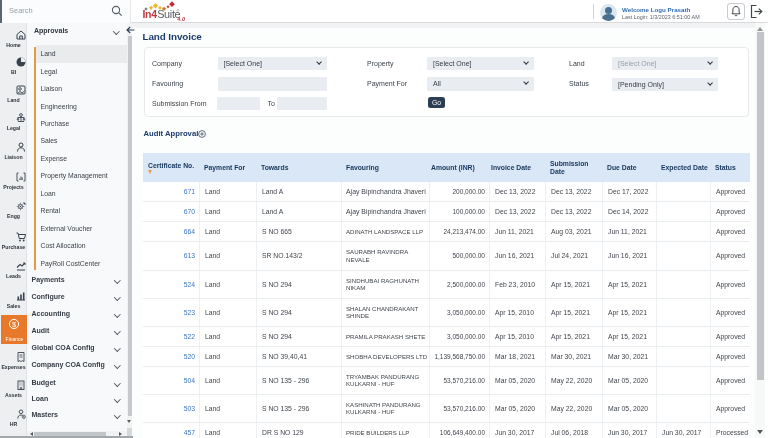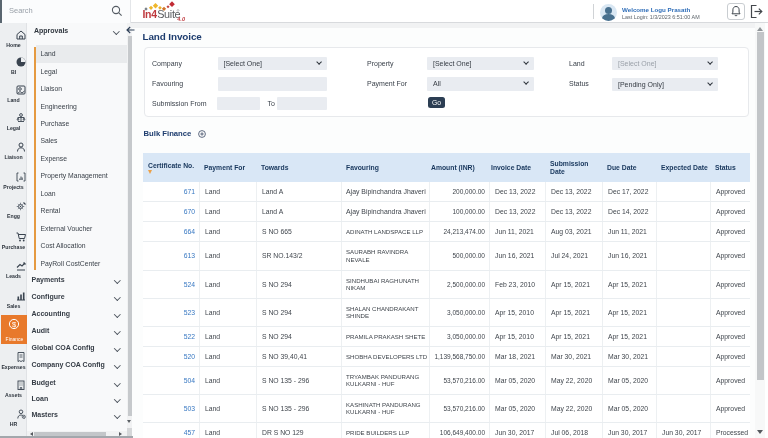--- a/index.html
+++ b/index.html
@@ -389,21 +389,21 @@
       <span class="c"></span>
     </div>
     <div class="fsel abs" style="left:612px; top:77.5px; width:106px; height:13px;">
       <span>[Pending Only]</span>
       <span class="c"></span>
     </div>
     <div class="finput abs" style="left:217.5px; top:77px; width:109.5px; height:13.5px;"></div>
     <div class="finput abs" style="left:217px; top:96.5px; width:42.5px; height:13px;"></div>
     <div class="finput abs" style="left:276.5px; top:96.5px; width:50.5px; height:13px;"></div>
     <div class="abs" id="gobtn">Go</div>
-    <div class="abs" id="bulk">Bulk Finance</div>
+    <div class="abs" id="bulk">Audit Approval</div>
     <div class="abs" id="bulkplus">
       <svg width="8" height="8" viewBox="0 0 8 8">
         <circle cx="4" cy="4" r="3.4" fill="none" stroke="#44526b" stroke-width="0.85"></circle>
         <path d="M4 2.3 L4 5.7 M2.3 4 L5.7 4" stroke="#44526b" stroke-width="0.85"></path>
       </svg>
     </div>
     <div class="abs" id="thead">
       <div class="th" style="left:0px; width:56px;">
         <span style="position:absolute; left:5px; top:8.5px;">Certificate No.</span>
       </div>

